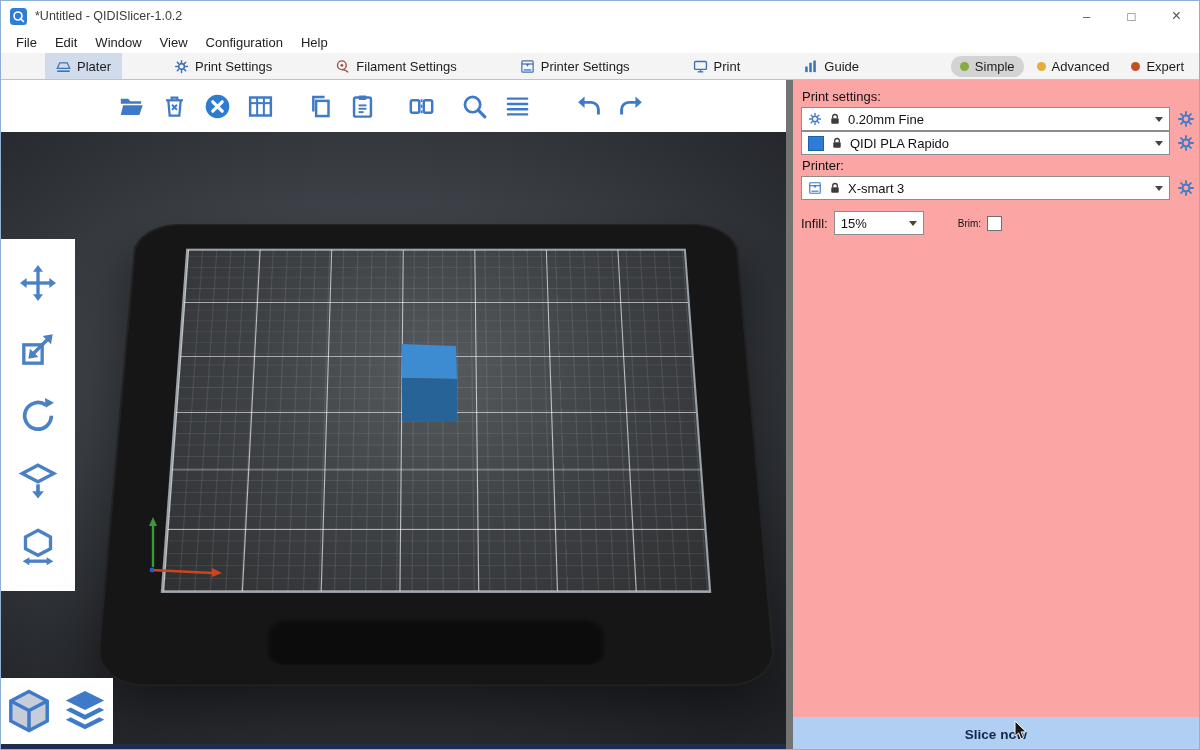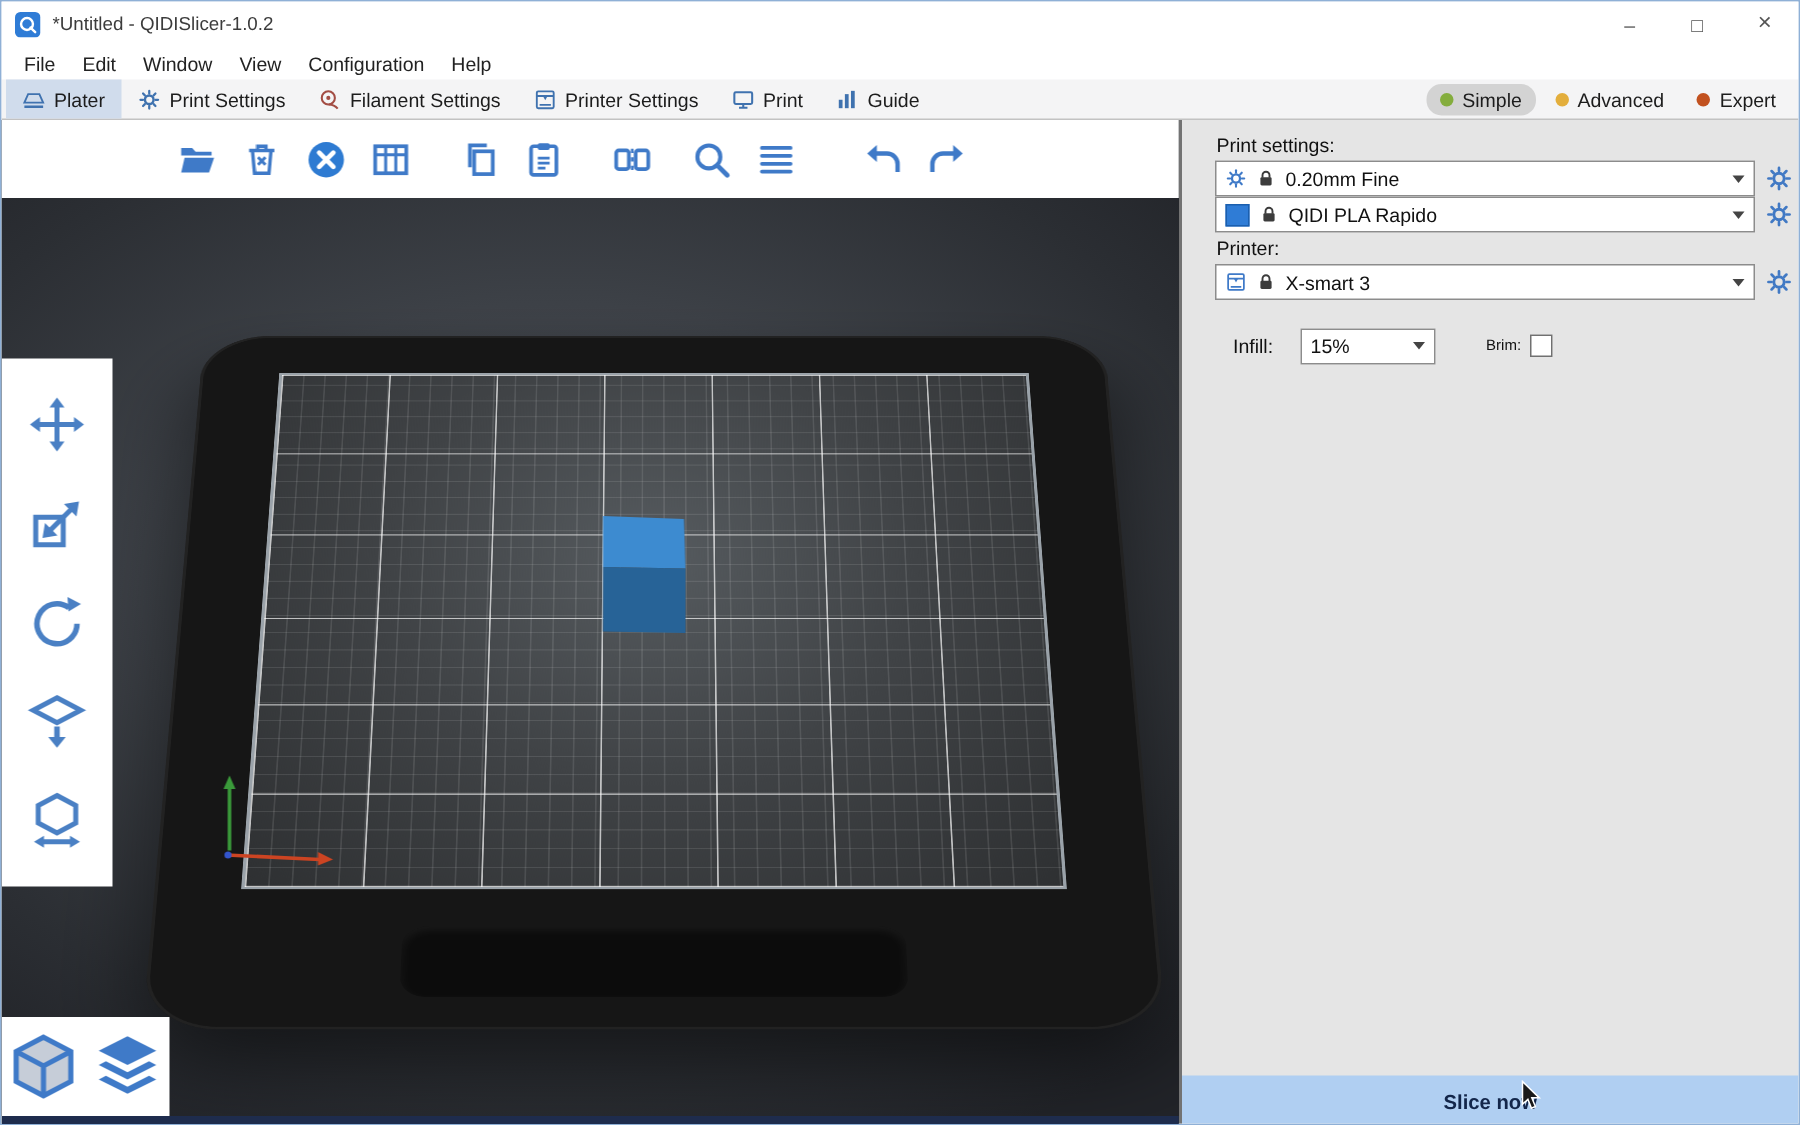--- a/index.html
+++ b/index.html
@@ -13,37 +13,37 @@
   .win-controls{margin-left:auto;display:flex;height:100%;}
   .win-btn{width:45px;display:flex;align-items:center;justify-content:center;
     font-size:13px;color:#555;cursor:default;}
   .win-btn.close{font-size:16px;}
   
   .menubar{height:22px;display:flex;align-items:center;padding-left:6px;background:#fff;}
   .menu-item{font-size:13px;color:#222;padding:0 9px;}
   
   .tabbar{height:26px;display:flex;align-items:stretch;background:#f4f4f5;
     border-bottom:1px solid #c2c2c2;padding-left:3px;}
-  .tab{display:flex;align-items:center;gap:6px;padding:0 11px;font-size:13px;color:#1c1c1c;}
+  .tab{display:flex;align-items:center;gap:6px;padding:0 11px;font-size:13px;color:#1c1c1c;margin-left:41px;}
   .tab.active{background:#d0dcec;}
   .tab .ic{width:15px;height:15px;color:#3f72af;}
   .tab .ic.red{color:#a34d44;}
   .modes{margin-left:auto;display:flex;align-items:center;gap:4px;padding-right:6px;}
   .mode{display:flex;align-items:center;gap:6px;padding:3px 9px;border-radius:3px;
     font-size:13px;color:#1c1c1c;}
   .mode.active{background:#d3d3d3;border-radius:10px;}
   .dot{width:9px;height:9px;border-radius:50%;}
   .dot.simple{background:#84ad3d;}
   .dot.advanced{background:#e3ae3c;}
   .dot.expert{background:#c2511f;}
   
   .main{display:flex;height:671px;}
   .viewport{position:relative;width:785px;flex:0 0 auto;overflow:hidden;background:#2b2e33;}
-  .rightpanel{flex:1;position:relative;background:#e5e5e5;border-left:2px solid #737373;
-    padding:6px 2px 0 22px;box-sizing:border-box;}
+  .rightpanel{flex:1;position:relative;background:#fca5a5;border-left:7px solid #737373;
+    padding:6px 2px 0 8px;box-sizing:border-box;}
   
   .topstrip{position:absolute;top:0;left:0;right:0;height:52px;background:#fff;z-index:5;}
   .vtoolbar{position:absolute;top:8px;left:112px;display:flex;align-items:center;z-index:6;color:#3f7ac8;}
   .tbtn{width:36px;height:36px;display:flex;align-items:center;justify-content:center;margin-right:7px;}
   .tbtn .ic{width:27px;height:27px;}
   .gap-m{margin-left:16px;}
   .gap-s{margin-left:10px;}
   .gap-l{margin-left:28px;}
   .scene{position:absolute;top:52px;bottom:7px;left:0;right:0;overflow:hidden;
     background:radial-gradient(ellipse 78% 68% at 47% 42%, #4c5158 0%, #3d4147 45%, #2b2e33 78%, #212328 100%);}
@@ -502,21 +502,21 @@
         </div>
         <div class="gearbtn">
             <svg class="ic">
               <use href="#i-gear"></use>
             </svg>
           </div>
       </div>
 
 
       <div class="row-inline">
-        <span class="rp-label" style="margin:12px">Infill:</span>
+        <span class="rp-label" style="margin:0">Infill:</span>
         <div class="combo infill">
           <span>15%</span>
           <span class="arrow"></span>
         </div>
         <span class="brim-label">Brim:</span>
         <span class="checkbox"></span>
       </div>
 
       <div class="slice-btn">Slice now</div>
     </div>

